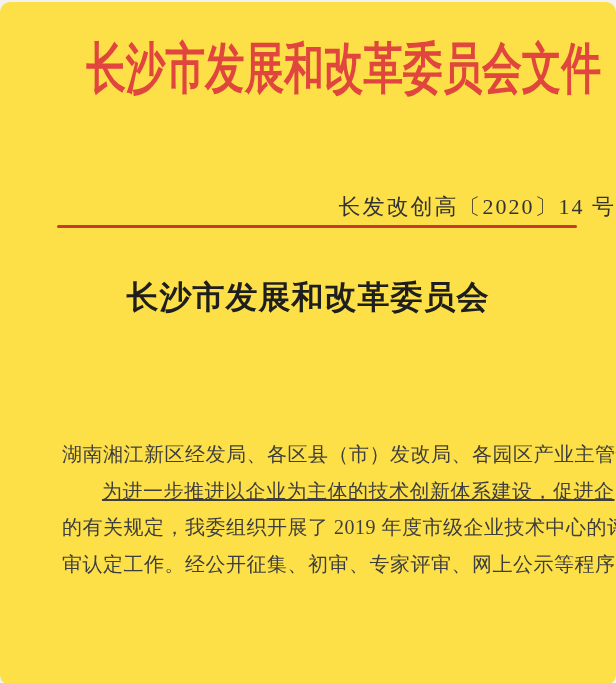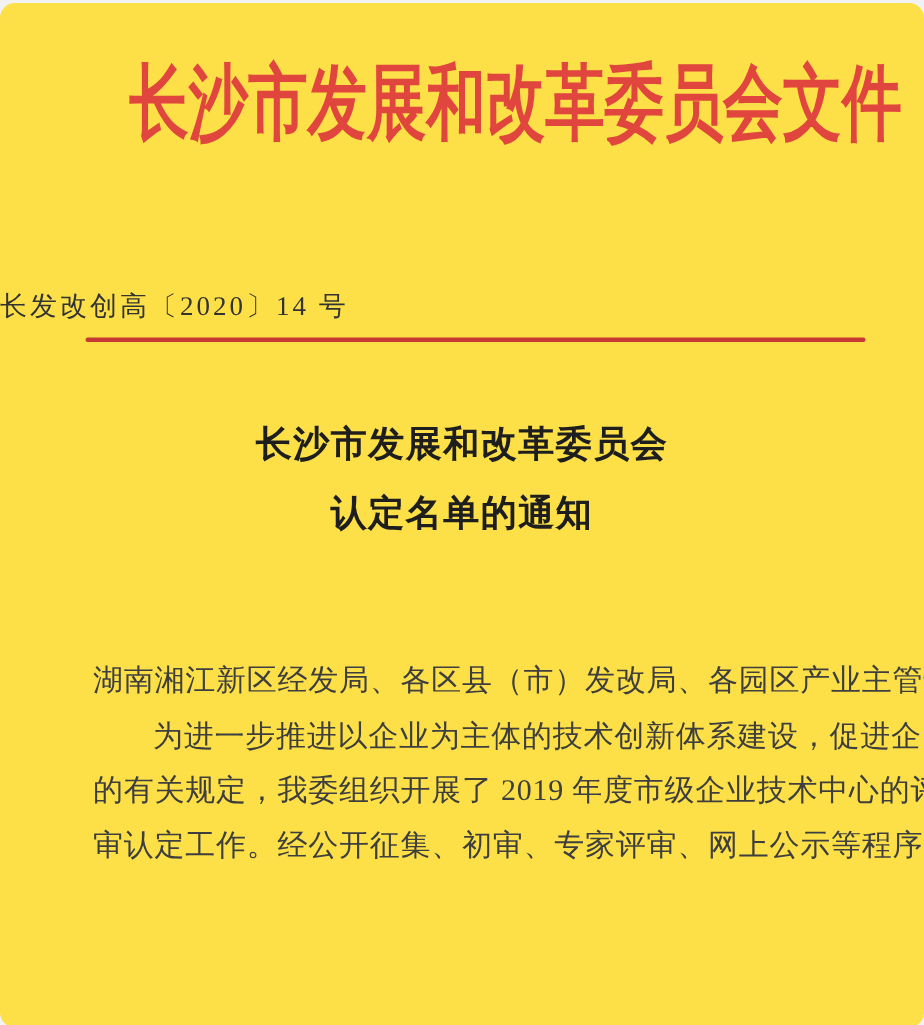--- a/index.html
+++ b/index.html
@@ -32,22 +32,22 @@
     transform: scaleX(0.72);
     transform-origin: 50% 50%;
     color: #e0463e;
   }
   
   .doc-number {
     position: absolute;
     top: 190px;
     left: 0;
     width: 100%;
-    text-align: left;
-    font-size: 18px;
+    text-align: right;
+    font-size: 22px;
     letter-spacing: 2px;
     color: #333333;
   }
   
   .red-divider {
     position: absolute;
     top: 223px;
     left: 57px;
     width: 520px;
     height: 3px;
@@ -55,21 +55,21 @@
     border-radius: 2px;
   }
   
   .doc-title {
     position: absolute;
     top: 272px;
     left: 0;
     width: 100%;
     text-align: center;
     font-weight: 700;
-    font-size: 24px;
+    font-size: 32px;
     line-height: 46px;
     color: #1e1e1e;
     letter-spacing: 1px;
   }
   
   .body-text {
     position: absolute;
     top: 434px;
     left: 62px;
     width: 518px;
@@ -78,36 +78,36 @@
     letter-spacing: 0.5px;
   }
   .body-line {
     line-height: 36.5px;
     text-align: justify;
     text-align-last: justify;
     white-space: nowrap;
   }
   .body-line.indent {
     padding-left: 40px;
+    text-decoration: underline;
   }
 </style>
 </head>
 <body>
 
 <div class="paper">
 
   <div class="agency-title" style="color: rgb(224, 70, 62);">长沙市发展和改革委员会文件</div>
 
   <div class="doc-number">长发改创高〔2020〕14 号</div>
 
   <div class="red-divider" style="background: rgb(198, 58, 51);"></div>
 
   <div class="doc-title">
     <div>长沙市发展和改革委员会</div>
-    <div>认定名单的通知</div>
   </div>
 
   <div class="body-text">
     <div class="body-line">湖南湘江新区经发局、各区县（市）发改局、各园区产业主管部门：</div>
     <div class="body-line indent">为进一步推进以企业为主体的技术创新体系建设，促进企</div>
     <div class="body-line">的有关规定，我委组织开展了 2019 年度市级企业技术中心的评</div>
     <div class="body-line">审认定工作。经公开征集、初审、专家评审、网上公示等程序，</div>
   </div>
 
 </div>

